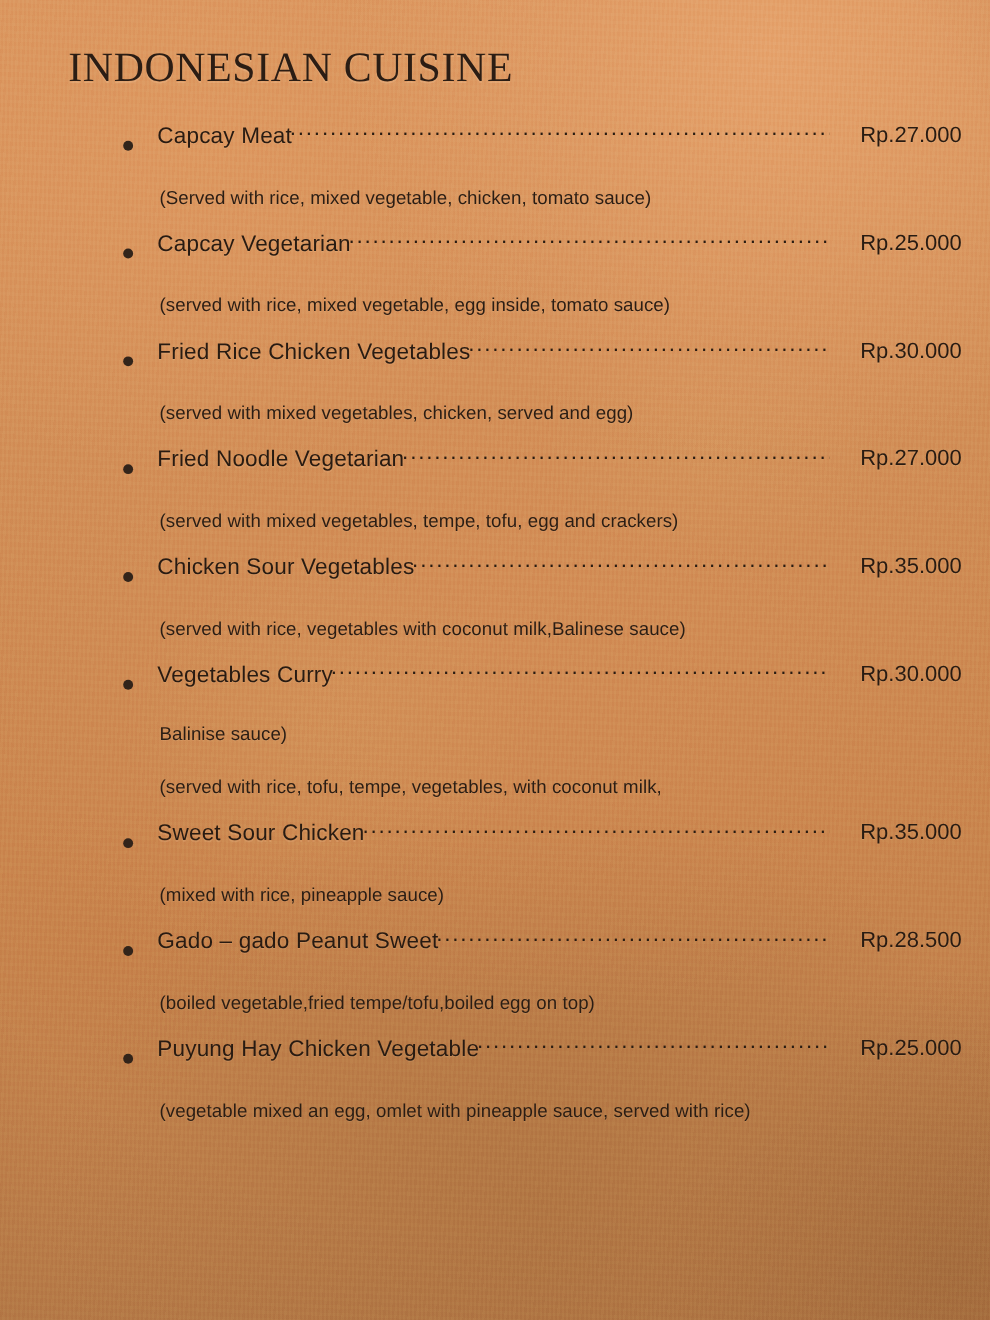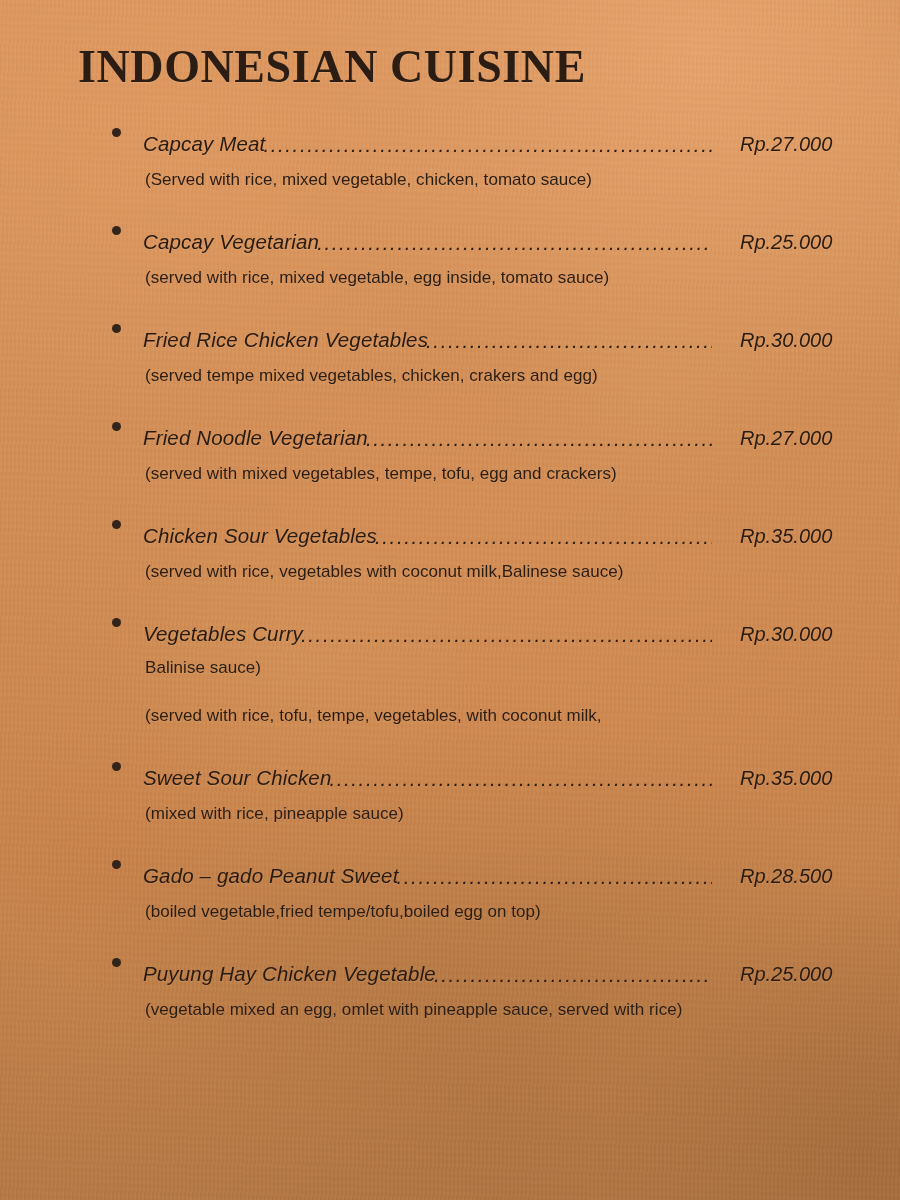--- a/index.html
+++ b/index.html
@@ -49,47 +49,44 @@
   .sheet {
     position: relative;
     z-index: 3;
     width: 100%;
     height: 100%;
   }
 
   
   .title {
     position: absolute;
-    left: 78px;
+    left: 62px;
     top: 40px;
     font-family: "Liberation Serif", serif;
-    font-size: 46px;
+    font-size: 38px;
     letter-spacing: 0.6px;
     color: #2b1d14;
     text-shadow: 0 1px 0 rgba(255,225,195,0.18);
     white-space: nowrap;
-    font-weight: bold;
   }
 
   
   .menu {
     position: absolute;
     left: 0; top: 112px;
     width: 900px;
   }
   .item { position: relative; }
 
   .item-line {
     position: relative;
     display: flex;
-    align-items: flex-end;
+    align-items: flex-start;
     padding-left: 112px;
-    padding-right: 42px;
     height: 44px;
-    font-style: italic;
   }
   .bullet {
     position: absolute;
     left: 112px;
     top: 16px;
     width: 9px;
     height: 9px;
     border-radius: 50%;
     background: #32241a;
   }
@@ -171,21 +168,21 @@
           </div>
           <div class="desc">(served with rice, mixed vegetable, egg inside, tomato sauce)</div>
         </div>
         <div class="item">
           <div class="item-line">
             <span class="bullet"></span>
             <span class="item-name">Fried Rice Chicken Vegetables</span>
             <span class="leader"></span>
             <span class="price">Rp.30.000</span>
           </div>
-          <div class="desc">(served tempe mixed vegetables, chicken, crakers and egg)</div>
+          <div class="desc">(served with mixed vegetables, chicken, served and egg)</div>
         </div>
         <div class="item">
           <div class="item-line">
             <span class="bullet"></span>
             <span class="item-name">Fried Noodle Vegetarian</span>
             <span class="leader"></span>
             <span class="price">Rp.27.000</span>
           </div>
           <div class="desc">(served with mixed vegetables, tempe, tofu, egg and crackers)</div>
         </div>

